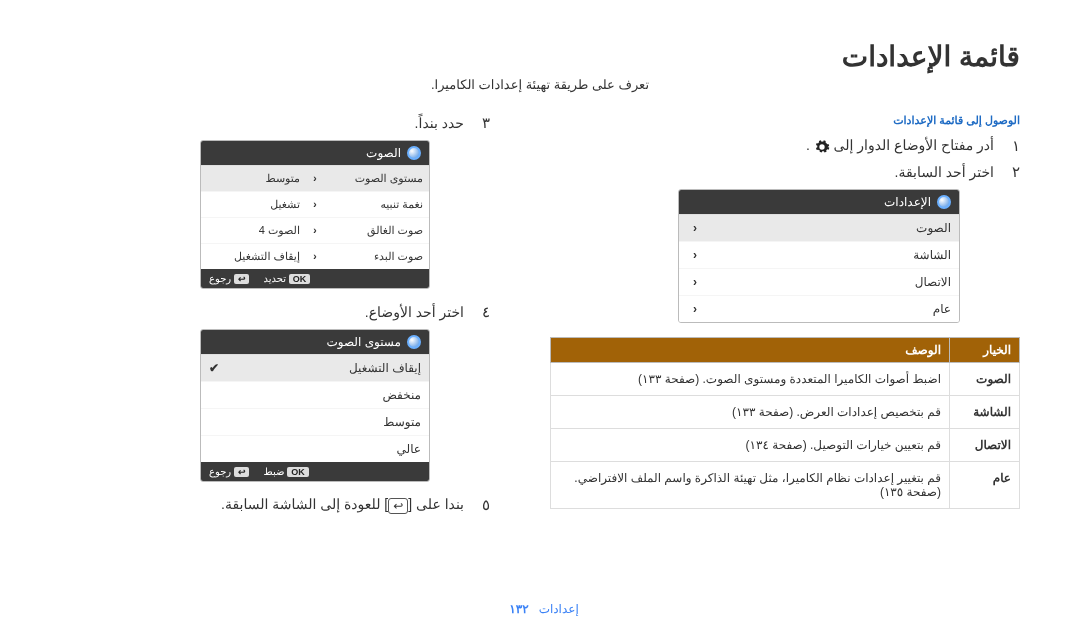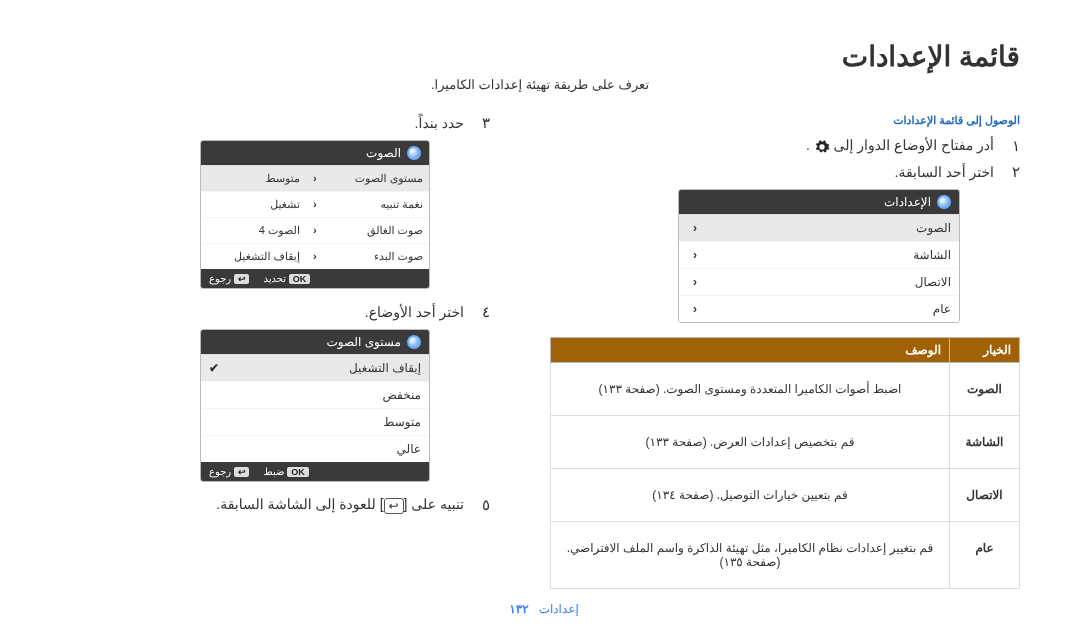--- a/index.html
+++ b/index.html
@@ -134,22 +134,22 @@
   }
   .desc-table th {
     background: #a16207;
     color: #fff;
     padding: 5px 8px;
     text-align: right;
     font-weight: bold;
     border: 1px solid #bbb;
   }
   .desc-table td {
-    padding: 19px 8px;
-    text-align: center;
+    padding: 9px 8px;
+    text-align: right;
     border: 1px solid #ddd;
     vertical-align: top;
   }
   .desc-table td:first-child { width: 70px; font-weight: bold; }
   .back-key {
     display: inline-block;
     border: 1px solid #555;
     border-radius: 3px;
     padding: 0 4px;
     font-size: 12px;
@@ -240,21 +240,21 @@
       </div>
       <div class="menu-footer">
         <span><span class="kbd">OK</span> <span>ضبط</span></span>
         <span><span class="kbd">↩</span> <span>رجوع</span></span>
       </div>
     </div>
 
     <div class="step">
       <span class="step-num">٥</span>
       <span>
-        <span>تنبيه على [</span><span class="back-key">↩</span><span>] للعودة إلى الشاشة السابقة.</span>
+        <span>بندا على [</span><span class="back-key">↩</span><span>] للعودة إلى الشاشة السابقة.</span>
       </span>
     </div>
 
   </div>
 
   <div class="col" style="max-width:470px">
     <h2 class="section-title">الوصول إلى قائمة الإعدادات</h2>
 
     <div class="step">
       <span class="step-num">١</span>

